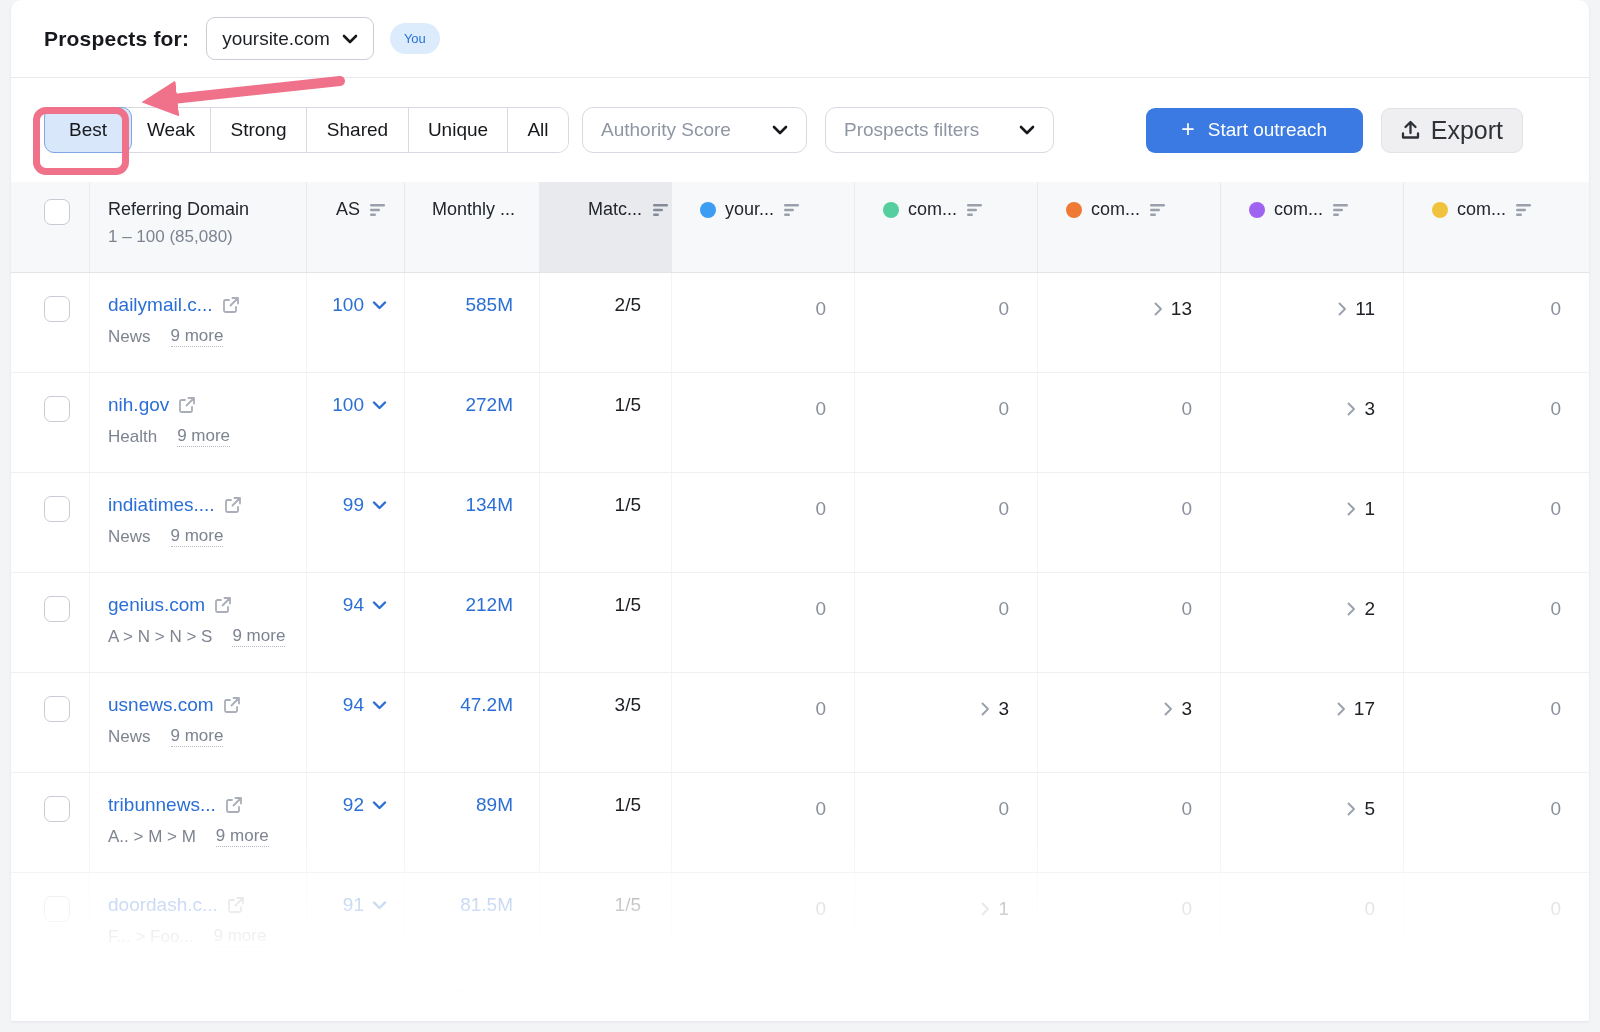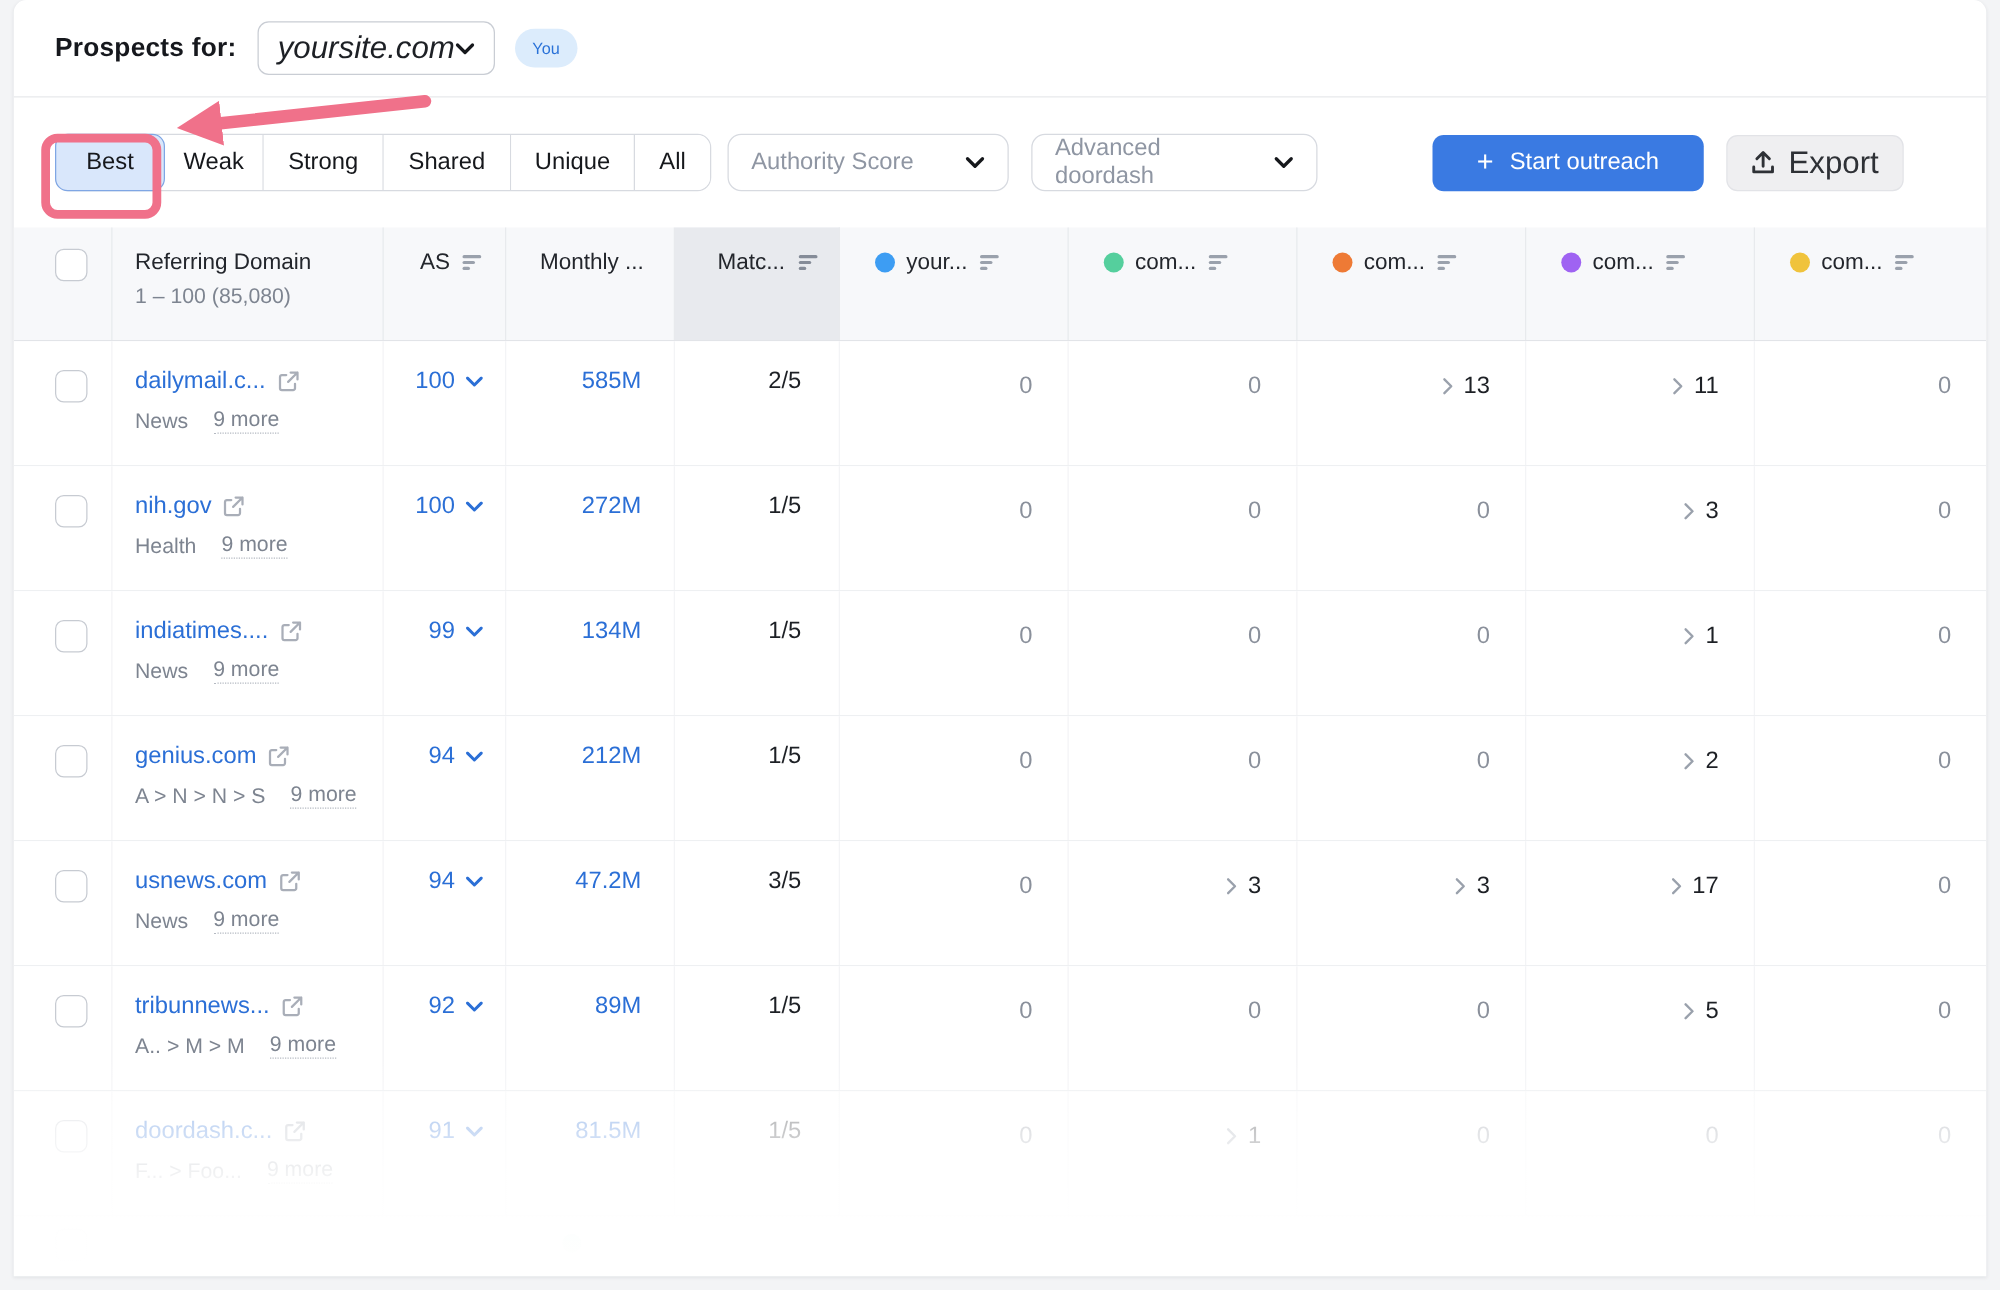--- a/index.html
+++ b/index.html
@@ -12,23 +12,23 @@
   .card{
     position:absolute;left:11px;top:0;width:1578px;height:1021px;
     background:#fff;border-radius:10px 10px 0 0;
     box-shadow:0 1px 3px rgba(20,25,40,.07);
     overflow:hidden;
   }
   
   .topbar{height:77px;display:flex;align-items:center;padding-left:33px;border-bottom:1px solid #e8e9ec}
   .title{font-size:21px;font-weight:bold;color:#16181d;letter-spacing:.2px}
   .site-select{
-    margin-left:17px;display:flex;align-items:center;gap:0;
+    margin-left:17px;display:flex;align-items:center;gap:12px;
     border:1px solid #c9cdd4;border-radius:9px;height:41px;padding:0 15px;
-    font-size:25px;color:#1d2025;background:#fff;cursor:pointer;font-style:italic;
+    font-size:19px;color:#1d2025;background:#fff;cursor:pointer;
   }
   .you-badge{margin-left:16px;background:#dcecfc;color:#2a72d8;font-size:13px;line-height:1;padding:9px 14px;border-radius:17px}
   
   .toolbar{height:104px;display:flex;align-items:center;padding-left:33px;box-sizing:border-box}
   .seg{display:flex;height:46px;border:1px solid #d7dae0;border-radius:11px;background:#fff;box-sizing:border-box;overflow:visible}
   .seg-btn{
     display:flex;align-items:center;justify-content:center;
     font-size:19px;color:#16181c;background:#fff;border-right:1px solid #d7dae0;cursor:pointer;box-sizing:border-box;
   }
   .seg-btn:first-child{border-radius:10px 0 0 10px}
@@ -63,21 +63,21 @@
   .col-as{width:98px}
   .col-monthly{width:135px}
   .col-match{width:132px}
   .col-comp{width:183px}
   .col-comp:last-child{flex:1}
   .th-sub{color:#7d8490;font-size:17px;margin-top:7px}
   .th-right{display:flex;justify-content:flex-end;align-items:center;gap:9px}
   .th-pad{padding-left:18px}
   .th-as{padding-right:16px}
   .th-monthly{padding-right:24px}
-  .th-match-inner{display:flex;justify-content:flex-end;align-items:center;gap:10px;padding-right:14px}
+  .th-match-inner{display:flex;justify-content:flex-end;align-items:center;gap:10px;}
   .th-comp{display:flex;align-items:center;gap:9px;padding-left:28px}
   .dot{width:16px;height:16px;border-radius:50%;flex:0 0 auto}
   .cb{width:26px;height:26px;border:1.5px solid #c7cbd2;border-radius:7px;background:#fff;margin-left:33px;box-sizing:border-box;cursor:pointer}
   .thead .cb{margin-top:0}
   .tbody{position:relative}
   .trow{display:flex;height:100px;border-bottom:1px solid #eef0f2;box-sizing:border-box;background:#fff}
   .trow.faded{opacity:.5}
   .cell{box-sizing:border-box;border-right:1px solid #f3f4f6;padding-top:21px}
   .cell:last-child{border-right:none}
   .cell-check{padding-top:23px}
@@ -140,21 +140,21 @@
     </div>
     <div class="drop" style="margin-left:13px;width:225px;justify-content:space-between">
       <span>Authority Score</span>
       <span class="icon">
         <svg width="16" height="10" viewBox="0 0 16 10">
             <path d="M2 2 L8 8 L14 2" fill="none" stroke="#16181c" stroke-width="2.6" stroke-linecap="round" stroke-linejoin="round"></path>
           </svg>
       </span>
     </div>
     <div class="drop" style="margin-left:18px;width:229px;justify-content:space-between">
-      <span>Advanced doordash</span>
+      <span>Prospects filters</span>
       <span class="icon">
         <svg width="16" height="10" viewBox="0 0 16 10">
             <path d="M2 2 L8 8 L14 2" fill="none" stroke="#16181c" stroke-width="2.6" stroke-linecap="round" stroke-linejoin="round"></path>
           </svg>
       </span>
     </div>
     <div style="flex:1"></div>
     <button class="btn-primary">
       <span class="plus">+</span>
       <span>Start outreach</span>

